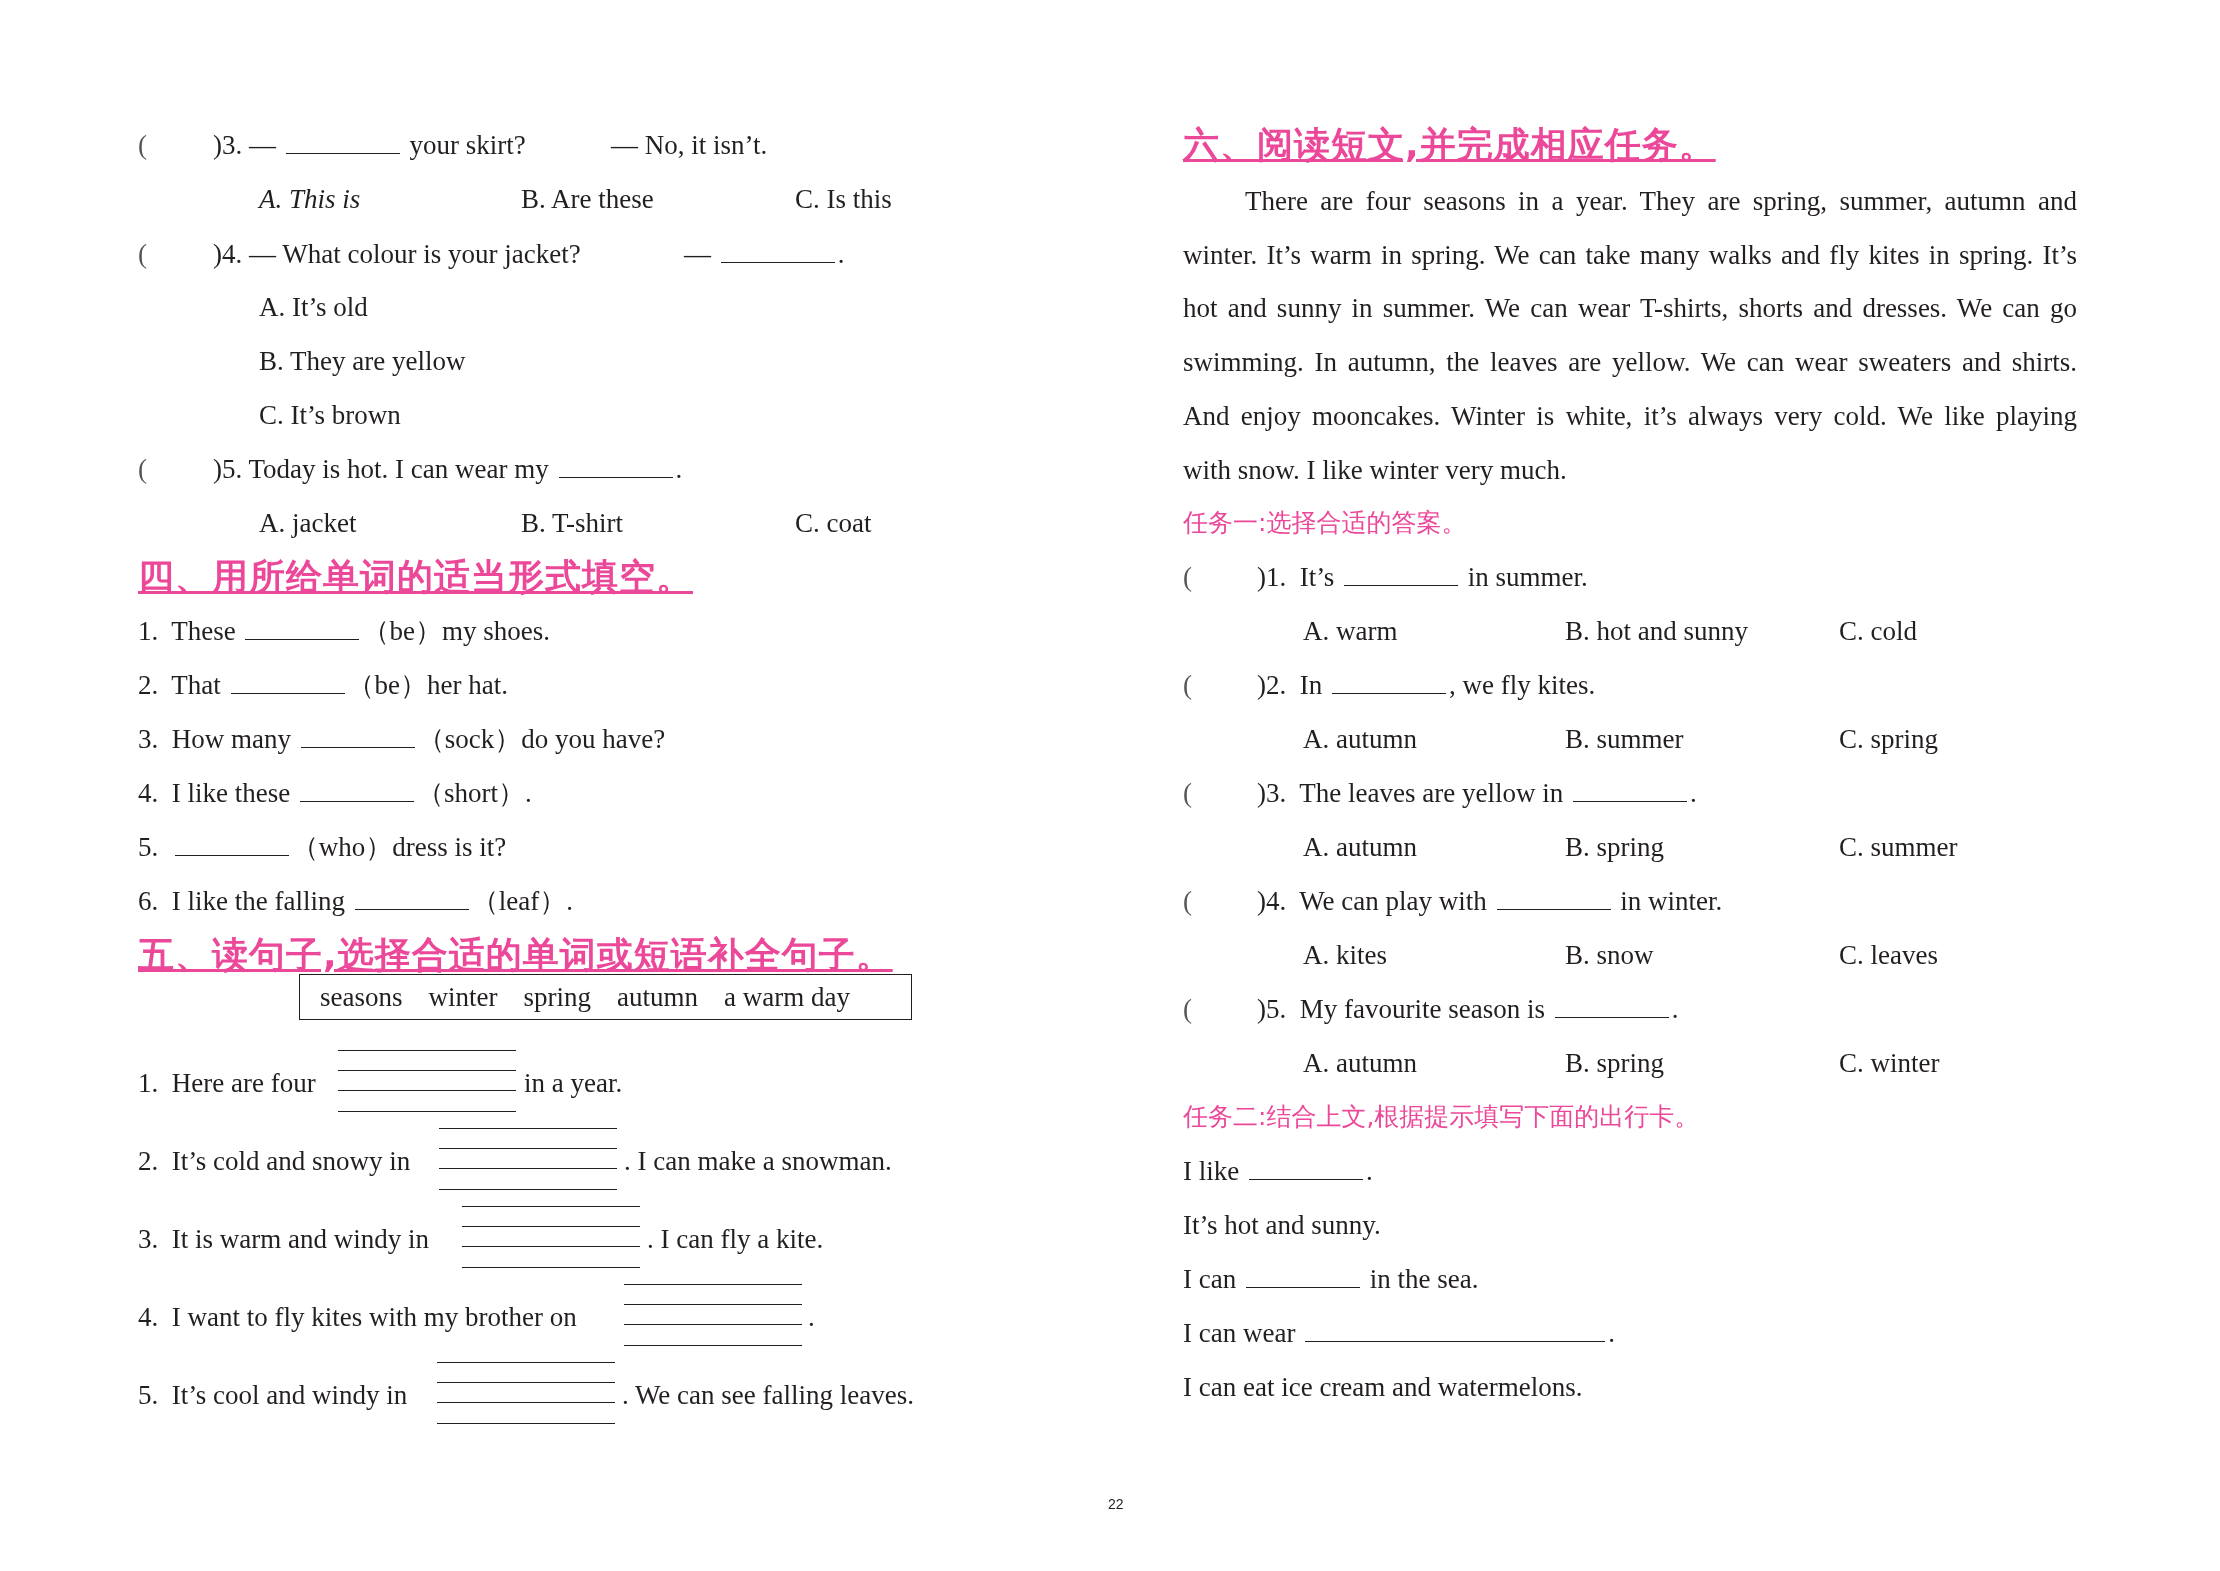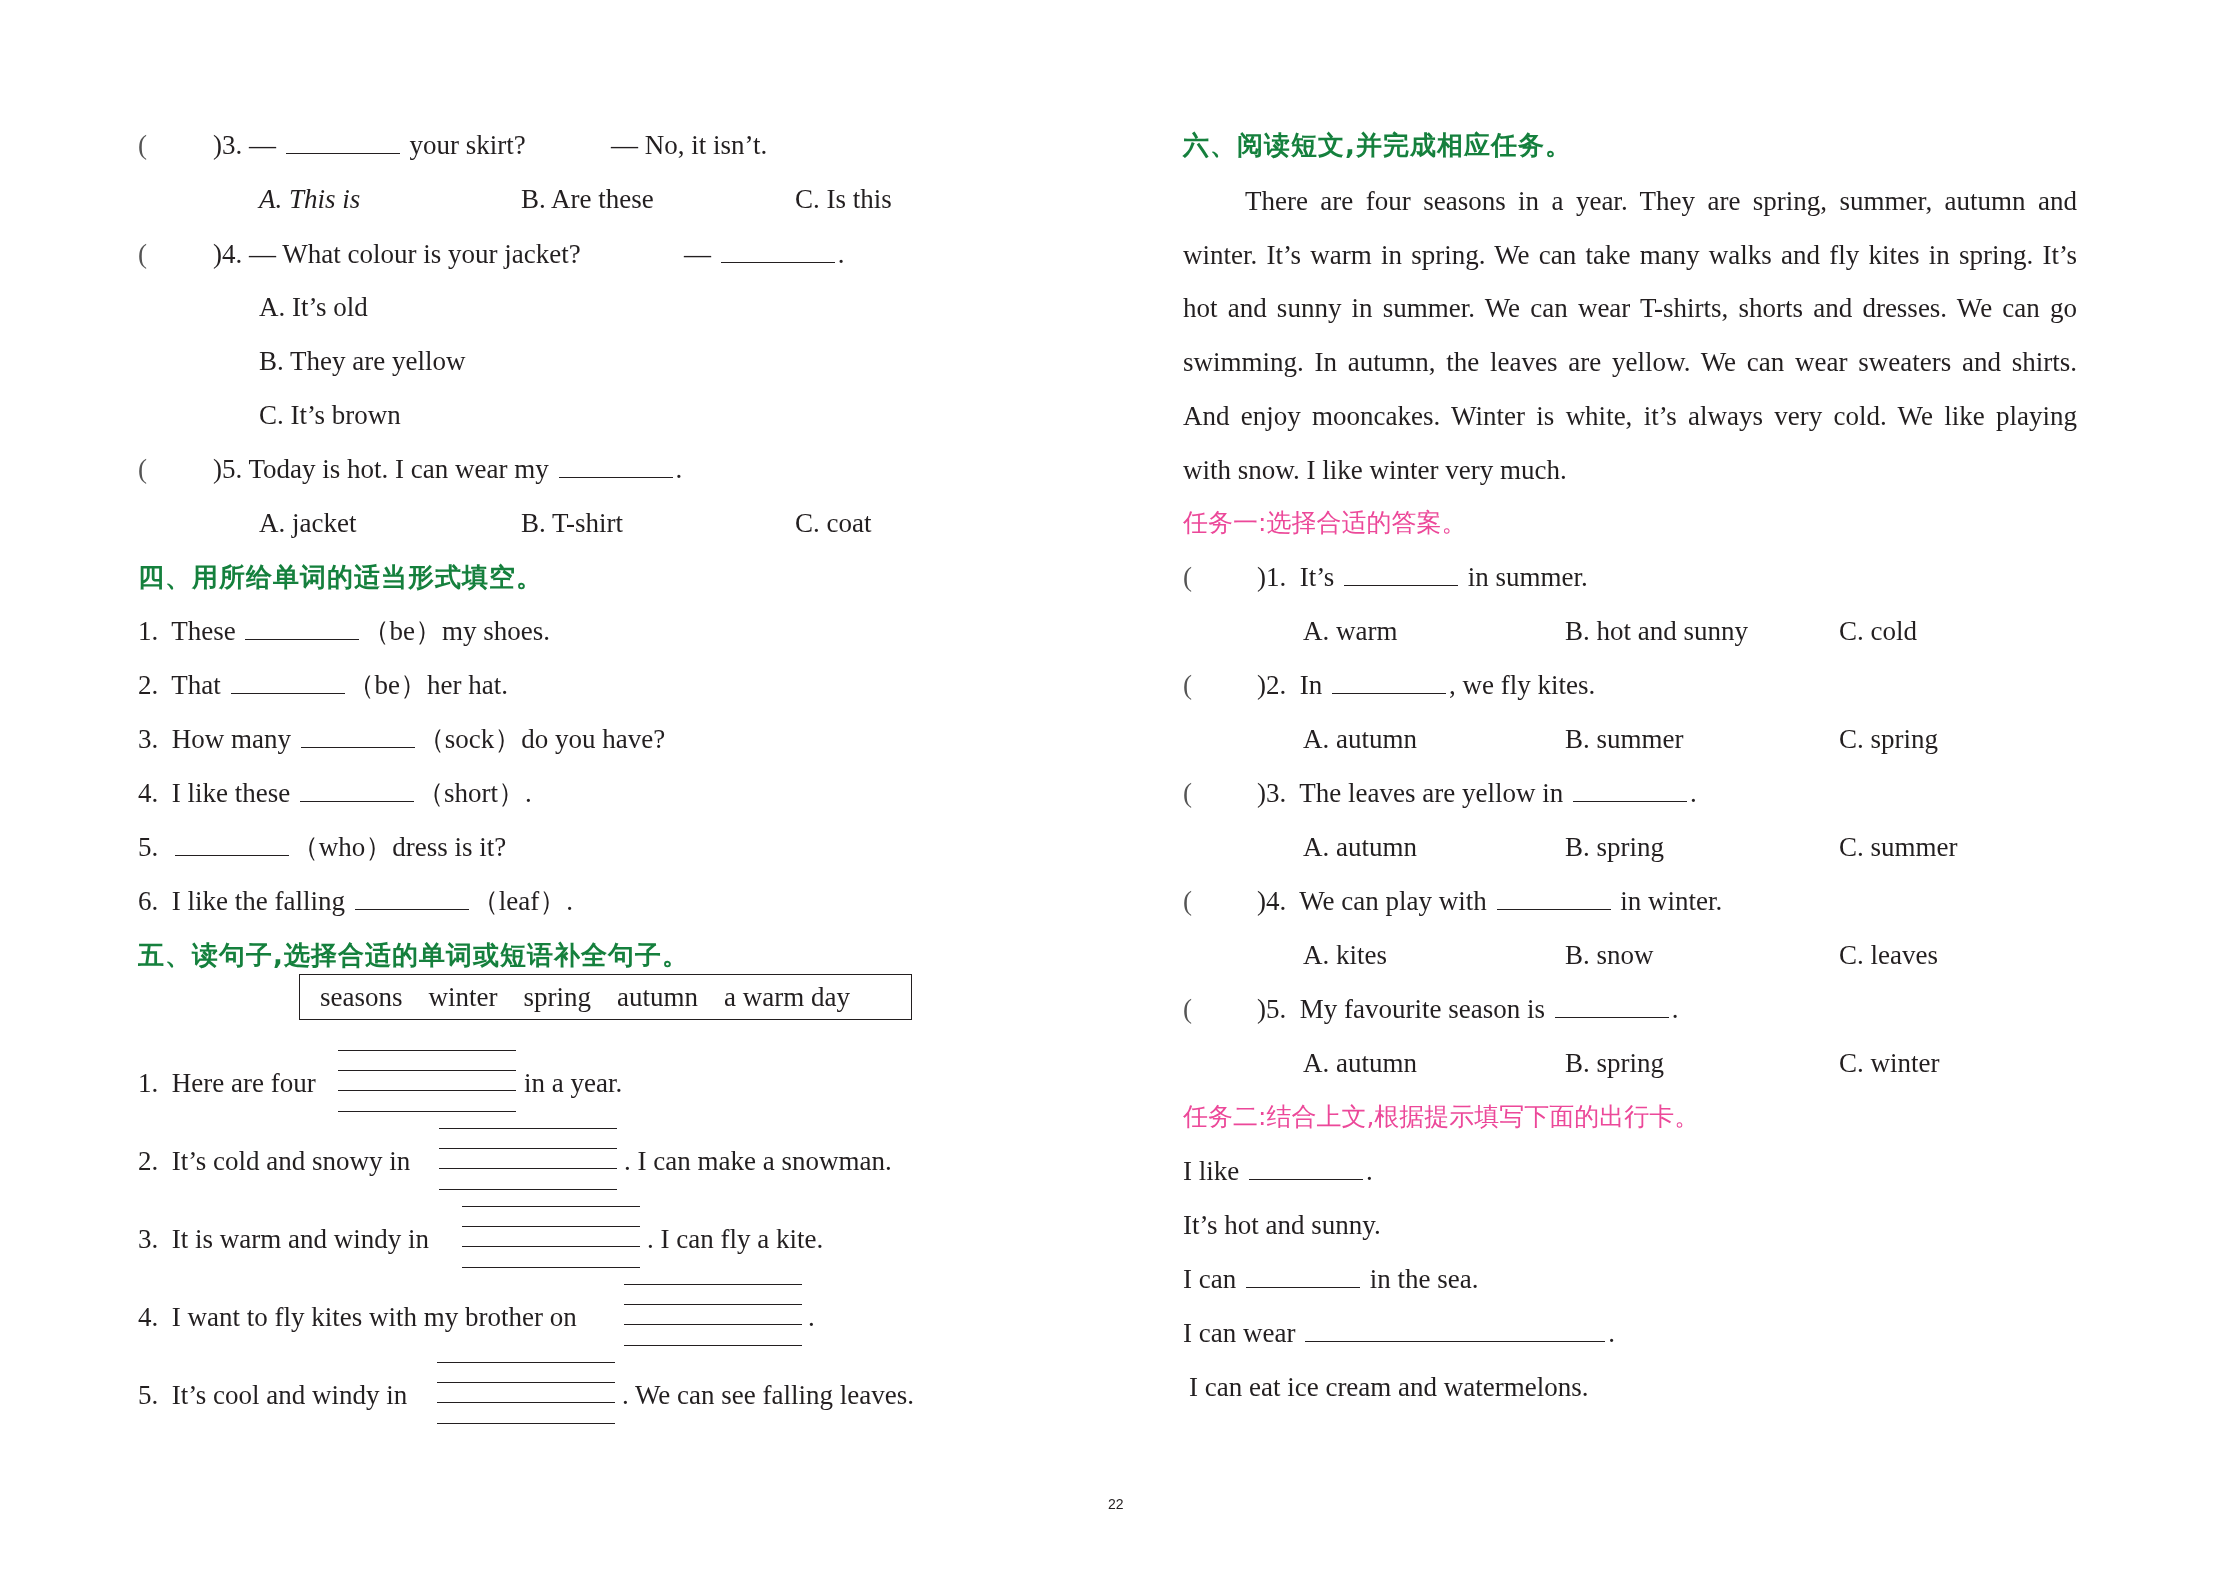--- a/index.html
+++ b/index.html
@@ -1,20 +1,20 @@
 <!DOCTYPE html>
 <html><head>
 <meta charset="utf-8">
 <style>
   html, body { margin:0; padding:0; background:#ffffff; }
   body { width:2220px; height:1571px; position:relative; overflow:hidden;
          font-family:"Liberation Serif", "DejaVu Serif", serif; color:#231f20; }
   .ln { position:absolute; white-space:nowrap; font-size:27px; line-height:30px; }
   .hd { position:absolute; white-space:nowrap; font-family:"DejaVu Sans", sans-serif;
-        font-size:26px; line-height:30px; color:#15803d; font-weight:bold; letter-spacing:1px; }
+        font-size:36px; line-height:30px; color:#ec4899; font-weight:bold; letter-spacing:1px;text-decoration:underline; }
   .cn { position:absolute; white-space:nowrap; font-family:"DejaVu Sans", sans-serif;
         font-size:25px; line-height:30px; color:#ec4899; }
   .blank { display:inline-block; border-bottom:1.5px solid #231f20; height:22px; vertical-align:baseline; margin:0 3px; }
   .b8 { width:114px; }
   .b-long { width:300px; }
   .paren { position:absolute; font-size:27px; line-height:30px; color:#555; }
   .opt { position:absolute; white-space:nowrap; font-size:27px; line-height:30px; }
   .para { position:absolute; left:1183px; width:894px; font-size:27px; line-height:53.7px; text-align:justify; text-indent:62px; }
   .wordbox { position:absolute; border:1.5px solid #231f20; height:44px; display:flex; align-items:center; padding:0 8px; font-size:27px; }
   .wordbox span { margin-right:26px; }
@@ -202,15 +202,15 @@
   <span class="opt" style="left:1303px; top:1048px;">A.  autumn</span>
   <span class="opt" style="left:1565px; top:1048px;">B.  spring</span>
   <span class="opt" style="left:1839px; top:1048px;">C.  winter</span>
 </div>
 
 <div class="cn" style="left:1183px; top:1102px;">任务二:结合上文,根据提示填写下面的出行卡。</div>
 <div class="ln" style="left:1183px; top:1156px;"><span>I like </span><span class="blank b8"></span><span>.</span></div>
 <div class="ln" style="left:1183px; top:1210px;">It’s hot and sunny.</div>
 <div class="ln" style="left:1183px; top:1264px;"><span>I can </span><span class="blank b8"></span><span> in the sea.</span></div>
 <div class="ln" style="left:1183px; top:1318px;"><span>I can wear </span><span class="blank b-long"></span><span>.</span></div>
-<div class="ln" style="left:1183px; top:1372px;margin-left:6px;">I can eat ice cream and watermelons.</div>
+<div class="ln" style="left:1183px; top:1372px;">I can eat ice cream and watermelons.</div>
 
 <div class="pageno">22</div>
 
 </body></html>

